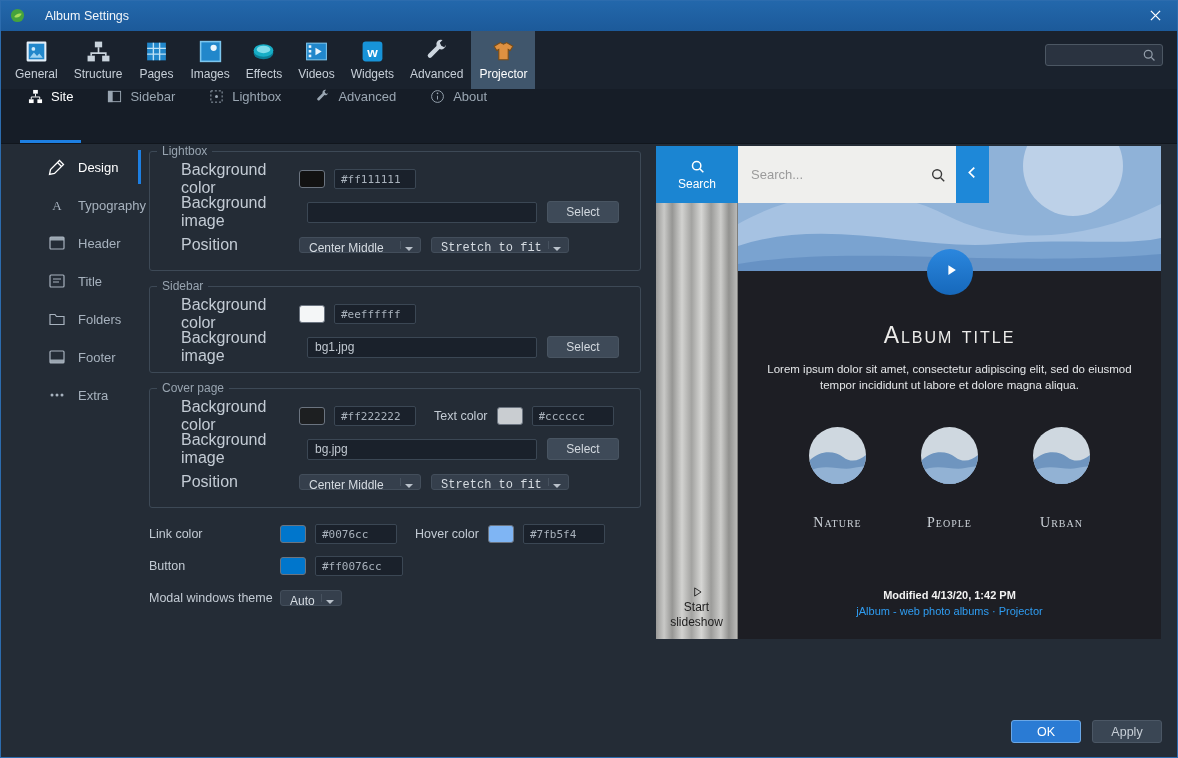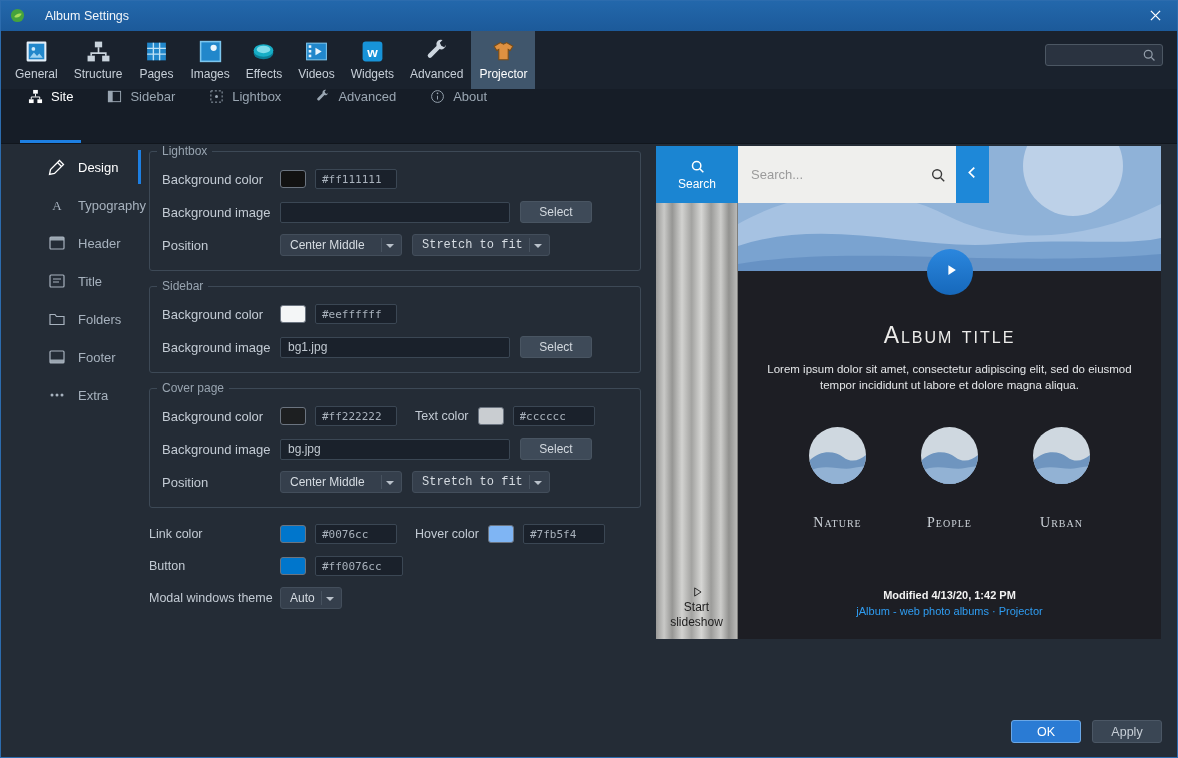--- a/index.html
+++ b/index.html
@@ -35,28 +35,28 @@
 .nitem{height:38px;display:flex;align-items:center;gap:12px;padding-left:47px;color:#a7b2be;font-size:13px;position:relative;cursor:pointer;}
 .nitem svg{width:18px;height:18px;flex:0 0 18px;}
 .nitem.selected{color:#fff;}
 .nitem.selected::after{content:'';position:absolute;right:0;top:2px;bottom:2px;width:3px;background:#1d7fe2;}
 
 .settings{position:absolute;left:148px;top:7px;width:492px;}
 .group{position:relative;border:1px solid #3d4956;border-radius:3px;padding:16px 12px 14px;margin-bottom:15px;}
 .gtitle{position:absolute;top:-8px;left:7px;background:#242c36;padding:0 5px;font-size:12px;color:#98a4b0;}
 .grow{display:flex;align-items:center;height:22px;margin-top:11px;}
 .grow.first{margin-top:0;}
-.flabel{width:118px;flex:0 0 118px;font-size:13px;color:#c3cbd4;}
+.flabel{width:118px;flex:0 0 118px;font-size:16px;color:#c3cbd4;margin-left:19px;}
 .inlabel{font-size:12.5px;color:#c3cbd4;margin-left:18px;margin-right:9px;}
 .swatch{width:26px;height:18px;border:1px solid #6b7480;border-radius:3px;flex:0 0 26px;cursor:pointer;}
 .hexfield{width:82px;height:20px;margin-left:9px;background:#1a212b;border:1px solid #3b4754;border-radius:2px;color:#a9b2bc;font-family:"DejaVu Sans Mono",monospace;font-size:11px;padding:0 6px;outline:none;}
 .hexwide{width:88px;}
-.txtfield{width:230px;height:21px;background:#1a212b;border:1px solid #3b4754;border-radius:2px;color:#c0c8d0;font-size:12px;padding:0 7px;outline:none;}
+.txtfield{width:230px;height:21px;background:#1a212b;border:1px solid #3b4754;border-radius:2px;color:#c0c8d0;font-size:12px;padding:0 7px;outline:none;margin-left:8px;}
 .btn-select{margin-left:10px;width:72px;height:22px;background:#3e4a58;border:1px solid #495562;border-radius:3px;color:#d3d9df;font-size:12px;display:flex;align-items:center;justify-content:center;cursor:pointer;}
-.dd{position:relative;height:22px;line-height:20px;background:#353f4c;border:1px solid #434e5b;border-radius:3px;color:#d6dce2;font-size:12px;padding:0 26px 0 9px;cursor:pointer;}
+.dd{position:relative;height:16px;line-height:20px;background:#353f4c;border:1px solid #434e5b;border-radius:3px;color:#d6dce2;font-size:12px;padding:0 26px 0 9px;cursor:pointer;}
 .dd::before{content:'';position:absolute;right:19px;top:3px;bottom:3px;width:1px;background:#47525f;}
 .dd::after{content:'';position:absolute;right:7px;top:9px;border-left:4px solid transparent;border-right:4px solid transparent;border-top:4px solid #b9c1ca;}
 .dd + .dd{margin-left:10px;font-family:Liberation Mono, monospace;}
 .dd-mid{min-width:122px;}
 .dd-fit{min-width:128px;}
 .dd-auto{min-width:54px;}
 .loose{margin-top:6px;}
 .lrow{display:flex;align-items:center;height:22px;margin-top:10px;}
 .flabel2{width:131px;flex:0 0 131px;font-size:12.5px;color:#c3cbd4;}
 

